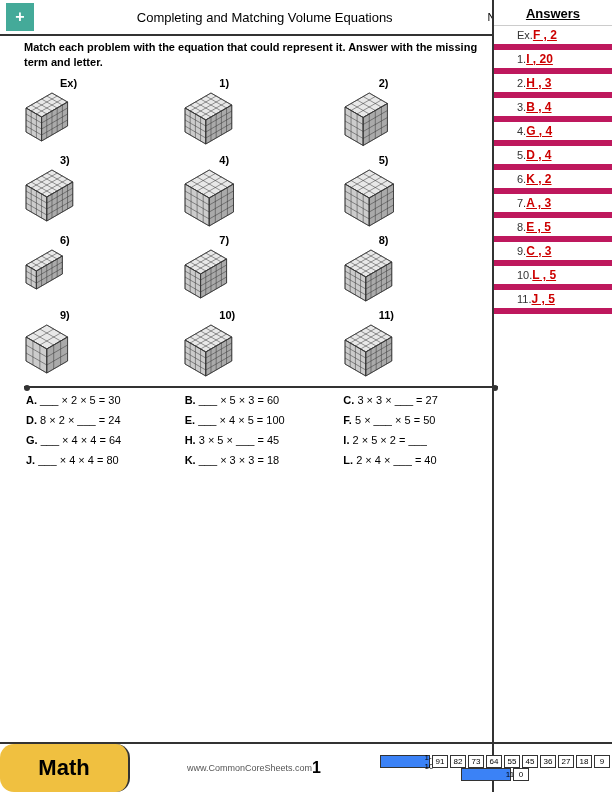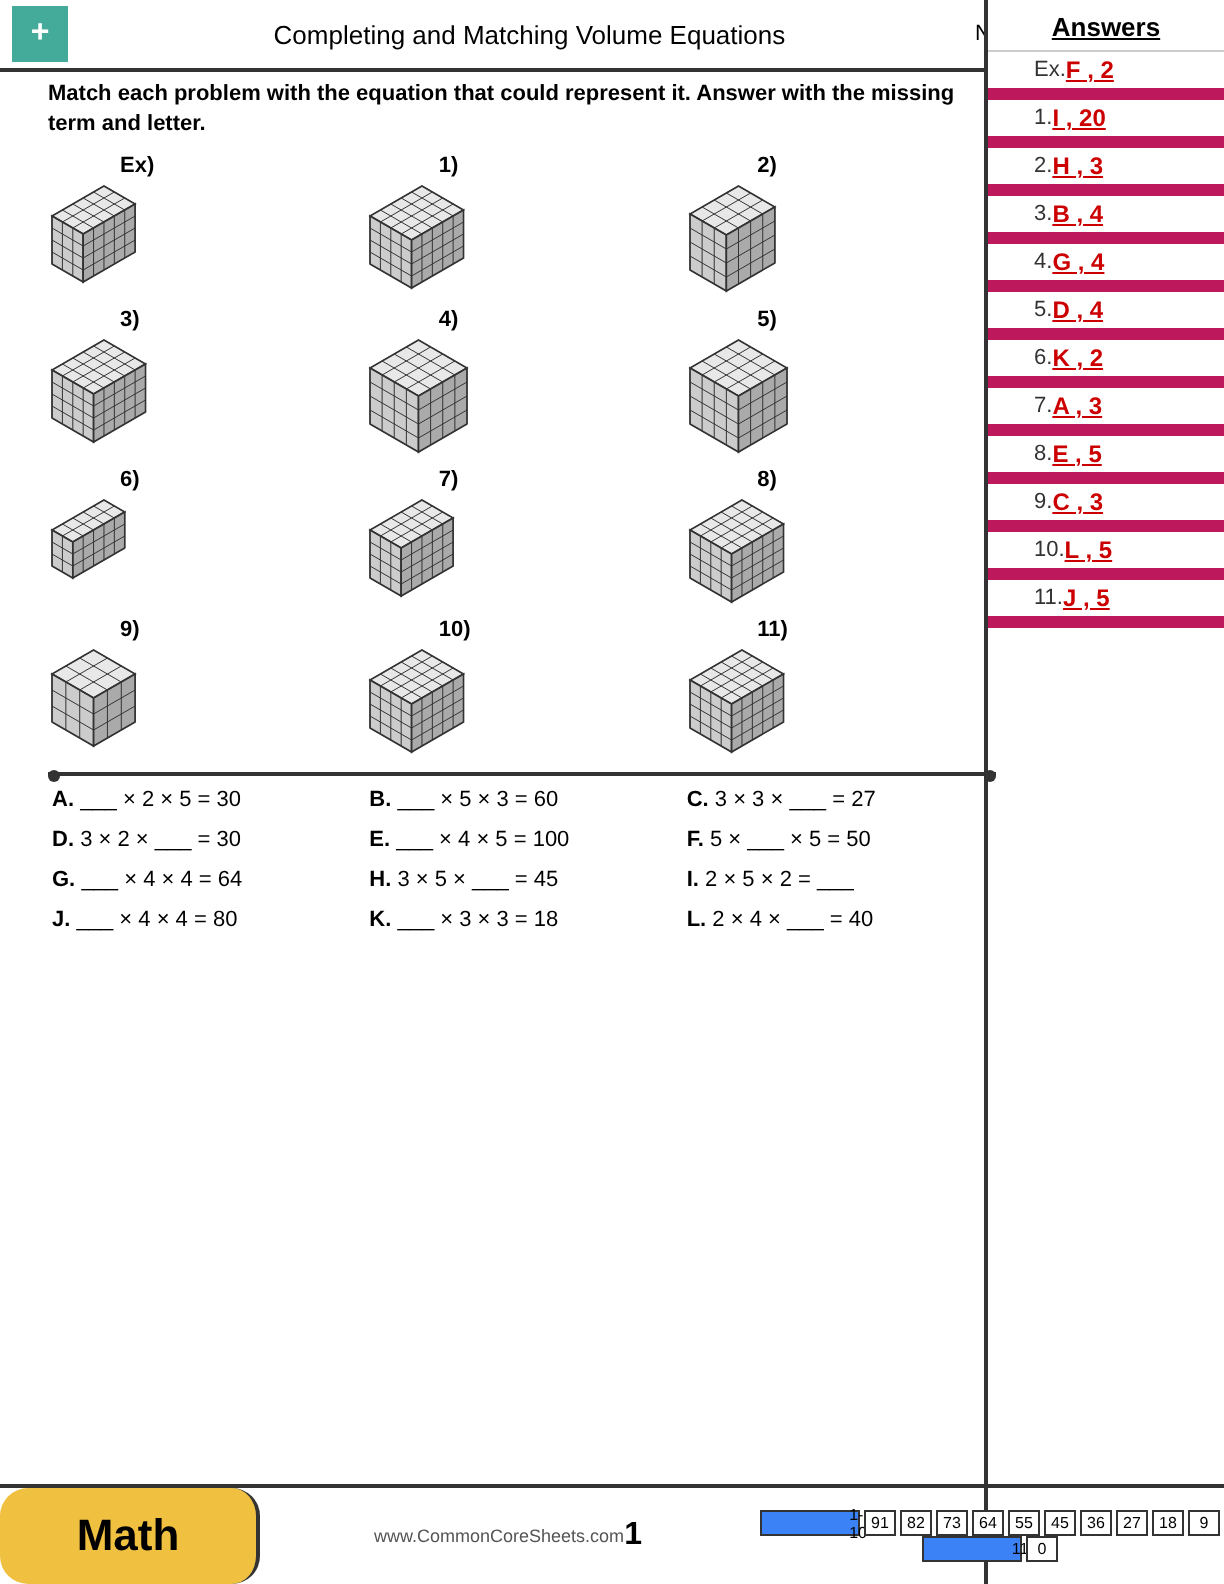--- a/index.html
+++ b/index.html
@@ -796,21 +796,21 @@
         </div>
       </div>
     </div>
 
   <div class="equations-divider"></div>
 
   <div class="equations-grid" id="equations-grid">
   <div class="equation-item"><span class="eq-letter">A.</span> <span>___ × 2 × 5 = 30</span></div>
       <div class="equation-item"><span class="eq-letter">B.</span> <span>___ × 5 × 3 = 60</span></div>
       <div class="equation-item"><span class="eq-letter">C.</span> <span>3 × 3 × ___ = 27</span></div>
-      <div class="equation-item"><span class="eq-letter">D.</span> <span>3 × 2 × ___ = 30</span></div>
+      <div class="equation-item"><span class="eq-letter">D.</span> <span>8 × 2 × ___ = 24</span></div>
       <div class="equation-item"><span class="eq-letter">E.</span> <span>___ × 4 × 5 = 100</span></div>
       <div class="equation-item"><span class="eq-letter">F.</span> <span>5 × ___ × 5 = 50</span></div>
       <div class="equation-item"><span class="eq-letter">G.</span> <span>___ × 4 × 4 = 64</span></div>
       <div class="equation-item"><span class="eq-letter">H.</span> <span>3 × 5 × ___ = 45</span></div>
       <div class="equation-item"><span class="eq-letter">I.</span> <span>2 × 5 × 2 = ___</span></div>
       <div class="equation-item"><span class="eq-letter">J.</span> <span>___ × 4 × 4 = 80</span></div>
       <div class="equation-item"><span class="eq-letter">K.</span> <span>___ × 3 × 3 = 18</span></div>
       <div class="equation-item"><span class="eq-letter">L.</span> <span>2 × 4 × ___ = 40</span></div>
     </div>
 </div>

